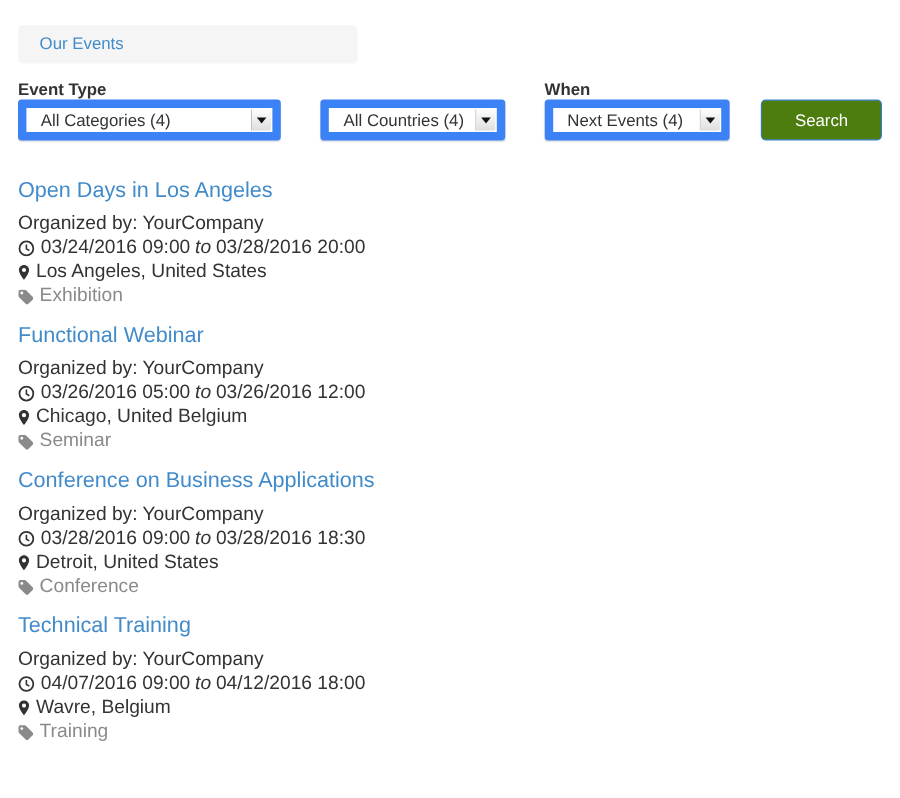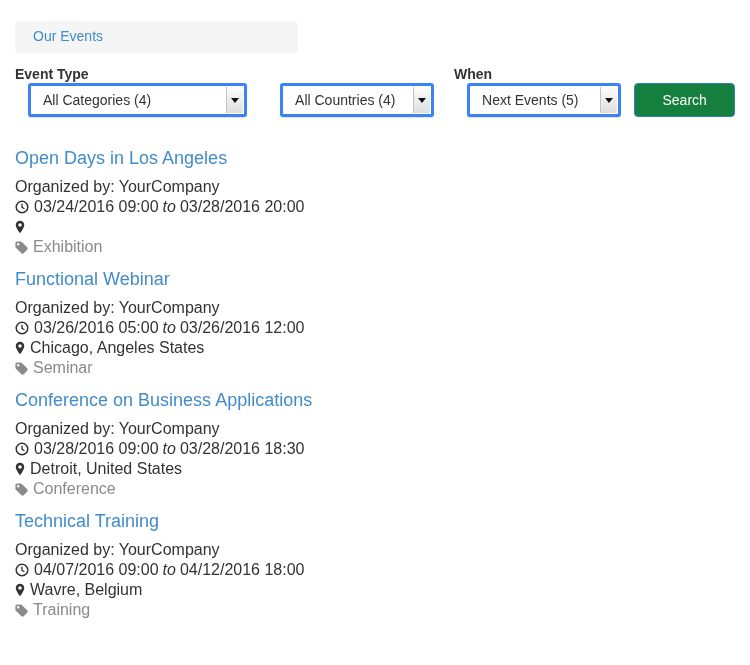--- a/index.html
+++ b/index.html
@@ -33,48 +33,48 @@
   .fg-where { width: 154px; margin-right: 33px; }
   .fg-when  { width: 155px; }
   .filter-label {
     font-weight: bold; font-size: 14px; color: #333;
     line-height: 17px;
   }
   .select {
     position: relative;
     height: 34px; width: 100%;
     background: #ffffff;
-    border: 3px solid #3b82f6;
+    border: 7px solid #3b82f6;
     border-radius: 3px;
     box-shadow: 0 1px 1px rgba(0,0,0,0.12);
     display: flex; align-items: center;
     padding: 0 24px 0 12px;
     font-size: 14px; color: #333;
     cursor: pointer;
-    white-space: nowrap; overflow: hidden; margin-left: 13px;
+    white-space: nowrap; overflow: hidden;
   }
   .select .caret-zone {
     position: absolute; top: 1px; right: 1px; bottom: 1px;
     width: 17px;
     border-left: 1px solid #c2c2c2;
     background: linear-gradient(#fdfdfd, #dedede);
     border-radius: 0 2px 2px 0;
     display: flex; align-items: center; justify-content: center;
   }
   .select .caret-zone::after {
     content: "";
     width: 0; height: 0;
     border-left: 4px solid transparent;
     border-right: 4px solid transparent;
     border-top: 5px solid #111;
   }
   .search-btn {
     margin-left: 26px;
     width: 101px; height: 34px;
-    background: #15803d;
+    background: #4d7c0f;
     border: 1px solid #357ebd;
     border-radius: 4px;
     color: #ffffff;
     font-size: 14px;
     font-family: "Liberation Sans", "DejaVu Sans", sans-serif;
     cursor: pointer;
   }
 
   
   .events { margin-top: 31px; }
@@ -117,21 +117,21 @@
     </div>
     <div class="filter-group fg-where">
       <div class="select">
         <span>All Countries (4)</span>
         <span class="caret-zone"></span>
       </div>
     </div>
     <div class="filter-group fg-when">
       <div class="filter-label">When</div>
       <div class="select">
-        <span>Next Events (5)</span>
+        <span>Next Events (4)</span>
         <span class="caret-zone"></span>
       </div>
     </div>
     <button class="search-btn">Search</button>
   </div>
 
   <div class="events">
 
     <article class="event">
       <h4><a>Open Days in Los Angeles</a></h4>
@@ -146,20 +146,21 @@
         <span>03/24/2016 09:00</span>
         <span class="date-sep">to</span>
         <span>03/28/2016 20:00</span>
       </div>
       <div class="event-line">
         <span class="icon">
           <svg viewBox="0 0 12 16" width="10" height="14">
               <path d="M6 0.5 C3.1 0.5 0.9 2.8 0.9 5.6 C0.9 9 6 15.5 6 15.5 C6 15.5 11.1 9 11.1 5.6 C11.1 2.8 8.9 0.5 6 0.5 Z M6 7.7 A2.1 2.1 0 1 1 6 3.5 A2.1 2.1 0 0 1 6 7.7 Z" fill="currentColor" fill-rule="evenodd"></path>
             </svg>
         </span>
+        <span>Los Angeles, United States</span>
       </div>
       <div class="event-line muted">
         <span class="icon">
           <svg viewBox="0 0 16 16" width="13" height="13">
               <path d="M0.5 2.5 C0.5 1.4 1.4 0.5 2.5 0.5 L6.8 0.5 C7.35 0.5 7.9 0.73 8.3 1.13 L15 7.8 C15.8 8.6 15.8 9.9 15 10.7 L10.7 15 C9.9 15.8 8.6 15.8 7.8 15 L1.13 8.3 C0.73 7.9 0.5 7.35 0.5 6.8 Z M3.9 5.4 A1.5 1.5 0 1 0 3.9 2.4 A1.5 1.5 0 0 0 3.9 5.4 Z" fill="currentColor" fill-rule="evenodd"></path>
             </svg>
         </span>
         <span>Exhibition</span>
       </div>
     </article>
@@ -177,21 +178,21 @@
         <span>03/26/2016 05:00</span>
         <span class="date-sep">to</span>
         <span>03/26/2016 12:00</span>
       </div>
       <div class="event-line">
         <span class="icon">
           <svg viewBox="0 0 12 16" width="10" height="14">
               <path d="M6 0.5 C3.1 0.5 0.9 2.8 0.9 5.6 C0.9 9 6 15.5 6 15.5 C6 15.5 11.1 9 11.1 5.6 C11.1 2.8 8.9 0.5 6 0.5 Z M6 7.7 A2.1 2.1 0 1 1 6 3.5 A2.1 2.1 0 0 1 6 7.7 Z" fill="currentColor" fill-rule="evenodd"></path>
             </svg>
         </span>
-        <span>Chicago, Angeles States</span>
+        <span>Chicago, United Belgium</span>
       </div>
       <div class="event-line muted">
         <span class="icon">
           <svg viewBox="0 0 16 16" width="13" height="13">
               <path d="M0.5 2.5 C0.5 1.4 1.4 0.5 2.5 0.5 L6.8 0.5 C7.35 0.5 7.9 0.73 8.3 1.13 L15 7.8 C15.8 8.6 15.8 9.9 15 10.7 L10.7 15 C9.9 15.8 8.6 15.8 7.8 15 L1.13 8.3 C0.73 7.9 0.5 7.35 0.5 6.8 Z M3.9 5.4 A1.5 1.5 0 1 0 3.9 2.4 A1.5 1.5 0 0 0 3.9 5.4 Z" fill="currentColor" fill-rule="evenodd"></path>
             </svg>
         </span>
         <span>Seminar</span>
       </div>
     </article>

